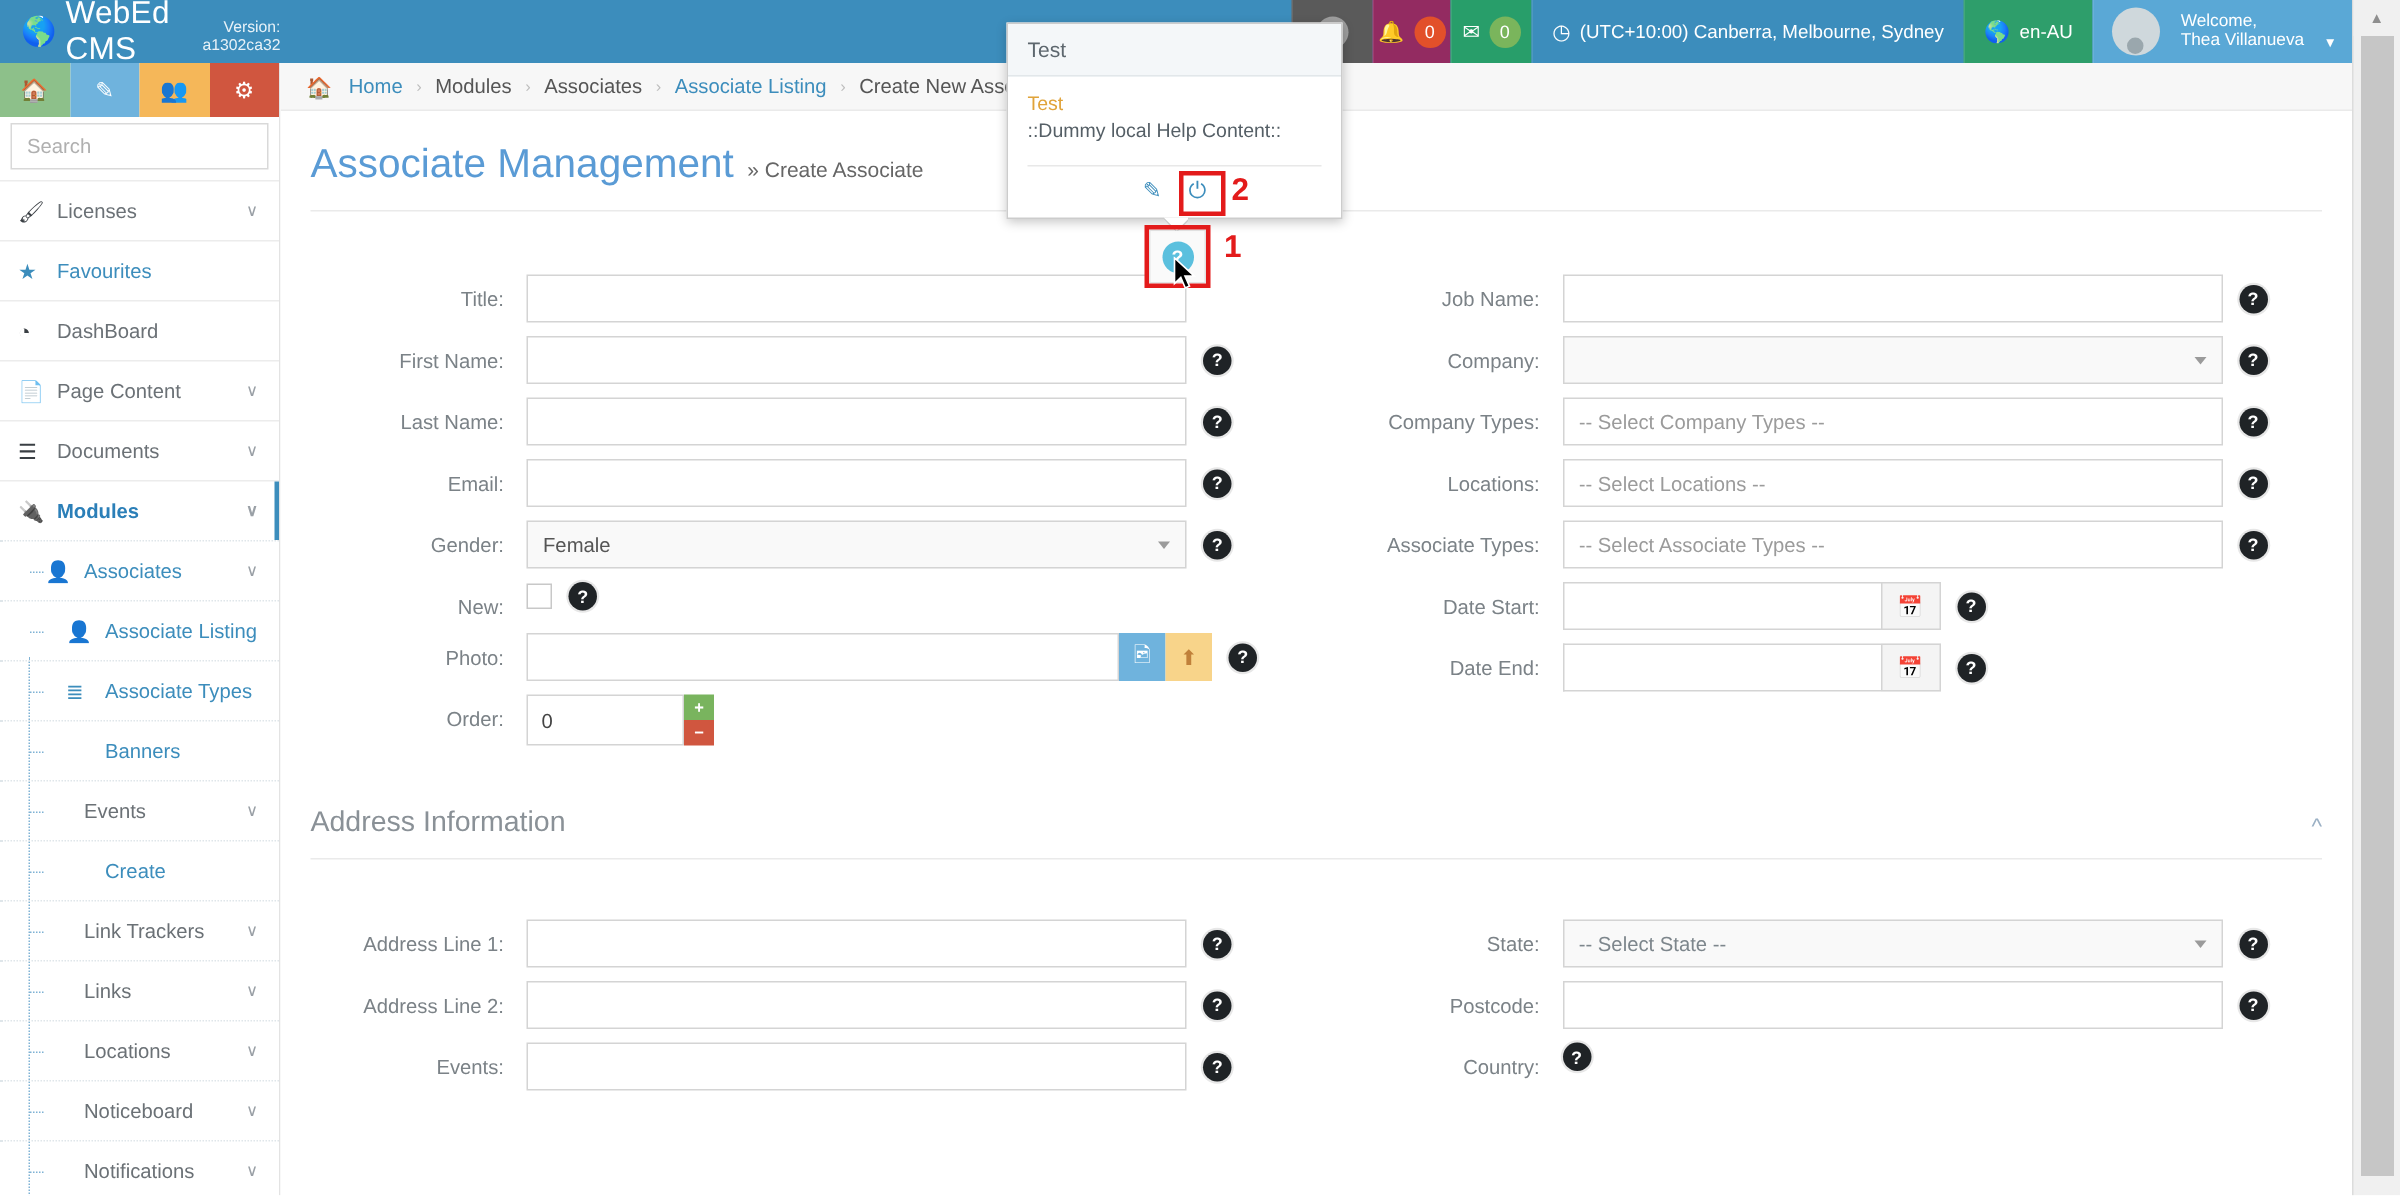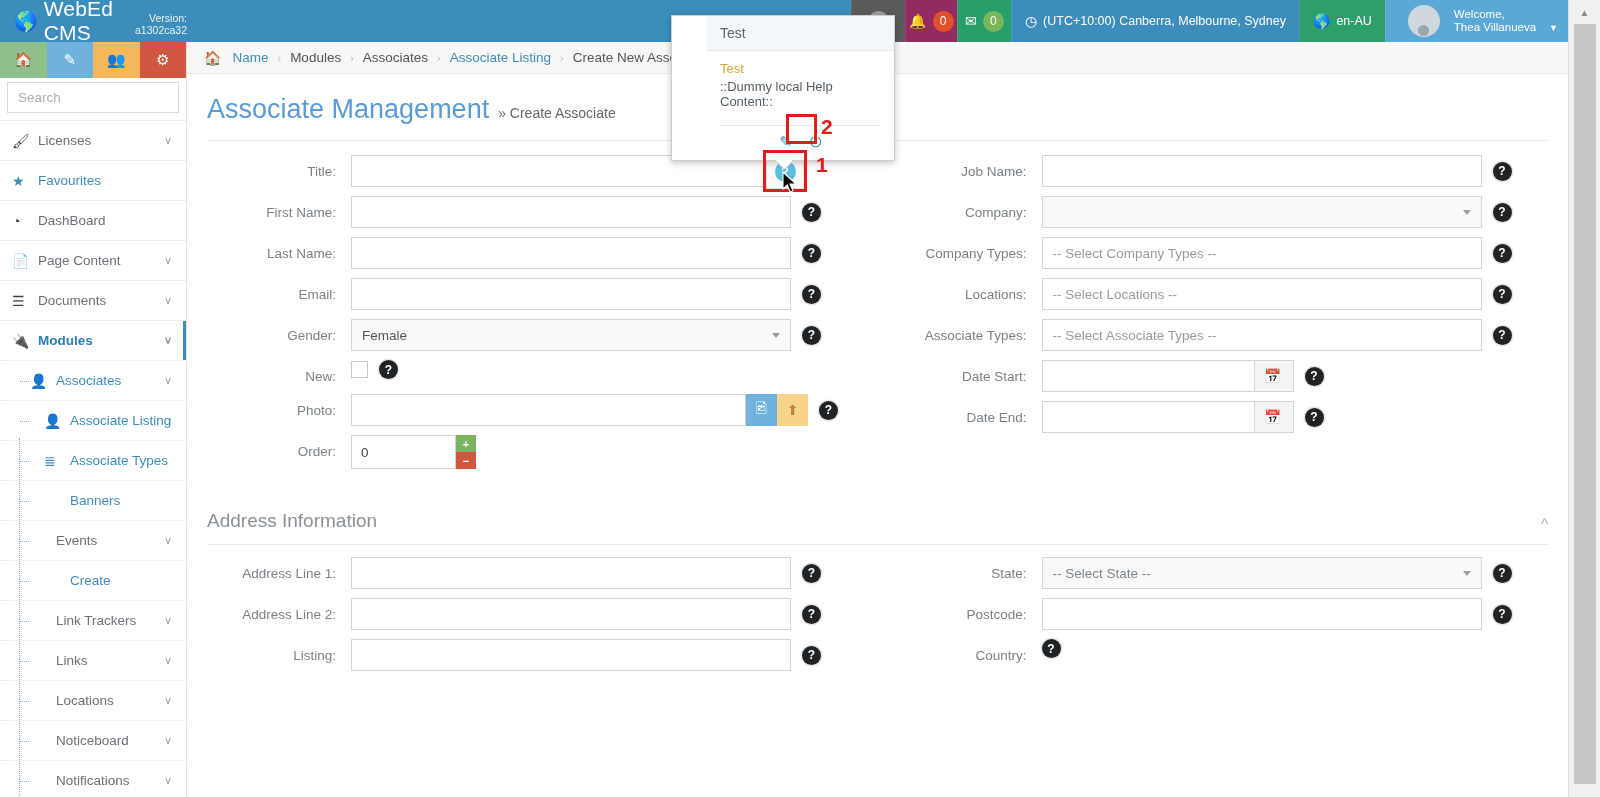--- a/index.html
+++ b/index.html
@@ -28,21 +28,21 @@
   .tb-item {
     display:flex; align-items:center; justify-content:center; gap:6px;
     color:#fff; padding: 0 11px; font-size: 13px; position: relative;
     border-left: 1px solid rgba(255,255,255,.10);
   }
   .tb-gray { background:#5a5a5a; width: 54px; }
   .tb-purple { background:#932b61; width: 52px; }
   .tb-green { background:#289e6a; width: 54px; }
   .tb-time { background:#3c8dbc; padding: 0 13px; }
   .tb-lang { background:#2e9e6b; padding: 0 13px; }
-  .tb-user { background:#5aa8d6; padding: 0 10px 0 22px; }
+  .tb-user { background:#5aa8d6; padding: 0 10px 0 12px; }
   .badge {
     display:inline-flex; align-items:center; justify-content:center;
     min-width: 21px; height: 21px; border-radius: 50%;
     font-size: 12px; color:#fff; padding: 0 3px;
   }
   .badge-gray { background:#9e9e9e; }
   .badge-red  { background:#e2502a; }
   .badge-green{ background:#7ab55c; }
   .tb-ico { font-size: 14px; line-height:1; }
   .tb-time-txt { font-size: 12.5px; white-space: nowrap; }
@@ -119,21 +119,21 @@
   .crumb { color:#555; }
   .crumb.link { color:#3c8dbc; }
   .crumb-sep { color:#bdbdbd; font-size: 11px; }
 
   .page-head { padding: 20px 0 0 20px; display:flex; align-items:baseline; gap: 9px; }
   .page-title { font-size: 27px; color:#5a9bd5; font-weight: 400; }
   .page-sub { font-size: 14px; color:#666; }
   .hr { height:1px; background:#eaeaea; margin: 15px 20px 0 20px; }
 
   .form-grid { display:flex; padding: 14px 0 0 0; }
-  .col { width: 50%; }
+  .col { width: 50%; margin-top: 28px; }
   .row {
     display:flex; align-items:flex-start; margin-bottom: 9px; padding-left: 12px;
   }
   .lbl {
     width: 152px; flex:0 0 152px; text-align:right; padding-right: 15px;
     font-size: 13.5px; color:#7b8287; line-height: 16px; padding-top: 9px;
   }
   .ctrl { display:flex; align-items:center; gap: 11px; flex: 1; }
   .inp {
     height: 32px; border:1px solid #d4d4d4; background:#fff; width: 440px;
@@ -185,21 +185,20 @@
   }
   .section-title { font-size: 19px; color:#8a9197; font-weight:400; flex:1; }
   .section-chev { color:#9bb0c4; font-size: 15px; }
   .section-hr { height:1px; background:#eaeaea; margin: 12px 20px 0 20px; }
 
   
   .popup {
     position:absolute; left: 671px; top: 15px; width: 224px;
     background:#fff; border:1px solid #ccc; box-shadow: 0 2px 7px rgba(0,0,0,.23);
     z-index: 60;
-    padding-left: 35px;
   }
   .popup-head {
     background:#f4f7f9; border-bottom:1px solid #e2e7ea; padding: 9px 13px;
     font-size: 14px; color:#5d676e;
   }
   .popup-body { padding: 10px 13px 7px 13px; }
   .popup-ttl { color:#e0a33a; font-size: 13px; margin-bottom: 3px; }
   .popup-txt { color:#555f66; font-size: 13px; }
   .popup-div { height:1px; background:#e8e8e8; margin: 9px 13px 0 13px; }
   .popup-actions { display:flex; align-items:center; justify-content:center; gap: 18px; padding: 7px 0 9px 0; }
@@ -398,21 +397,21 @@
           <span class="ni-label">Notifications</span>
           <span class="ni-chev">∨</span>
         </div>
       </div>
   </div>
 
   <div class="content">
 
     <div class="crumbbar">
       <span class="crumb-home-ico">🏠</span>
-      <span class="crumb link">Name</span>
+      <span class="crumb link">Home</span>
       <span class="crumb-sep">›</span>
       <span class="crumb">Modules</span>
       <span class="crumb-sep">›</span>
       <span class="crumb">Associates</span>
       <span class="crumb-sep">›</span>
       <span class="crumb link">Associate Listing</span>
       <span class="crumb-sep">›</span>
       <span class="crumb">Create New Asso</span>
     </div>
 
@@ -575,21 +574,21 @@
             </div>
           </div>
           <div class="row">
             <div class="lbl">Address Line 2:</div>
             <div class="ctrl">
               <input class="inp" style="">
               <div class="help">?</div>
             </div>
           </div>
           <div class="row">
-            <div class="lbl">Listing:</div>
+            <div class="lbl">Events:</div>
             <div class="ctrl">
               <input class="inp" style="">
               <div class="help">?</div>
             </div>
           </div>
         </div>
       <div class="col" id="addr-right">
           <div class="row">
             <div class="lbl">State:</div>
             <div class="ctrl">

